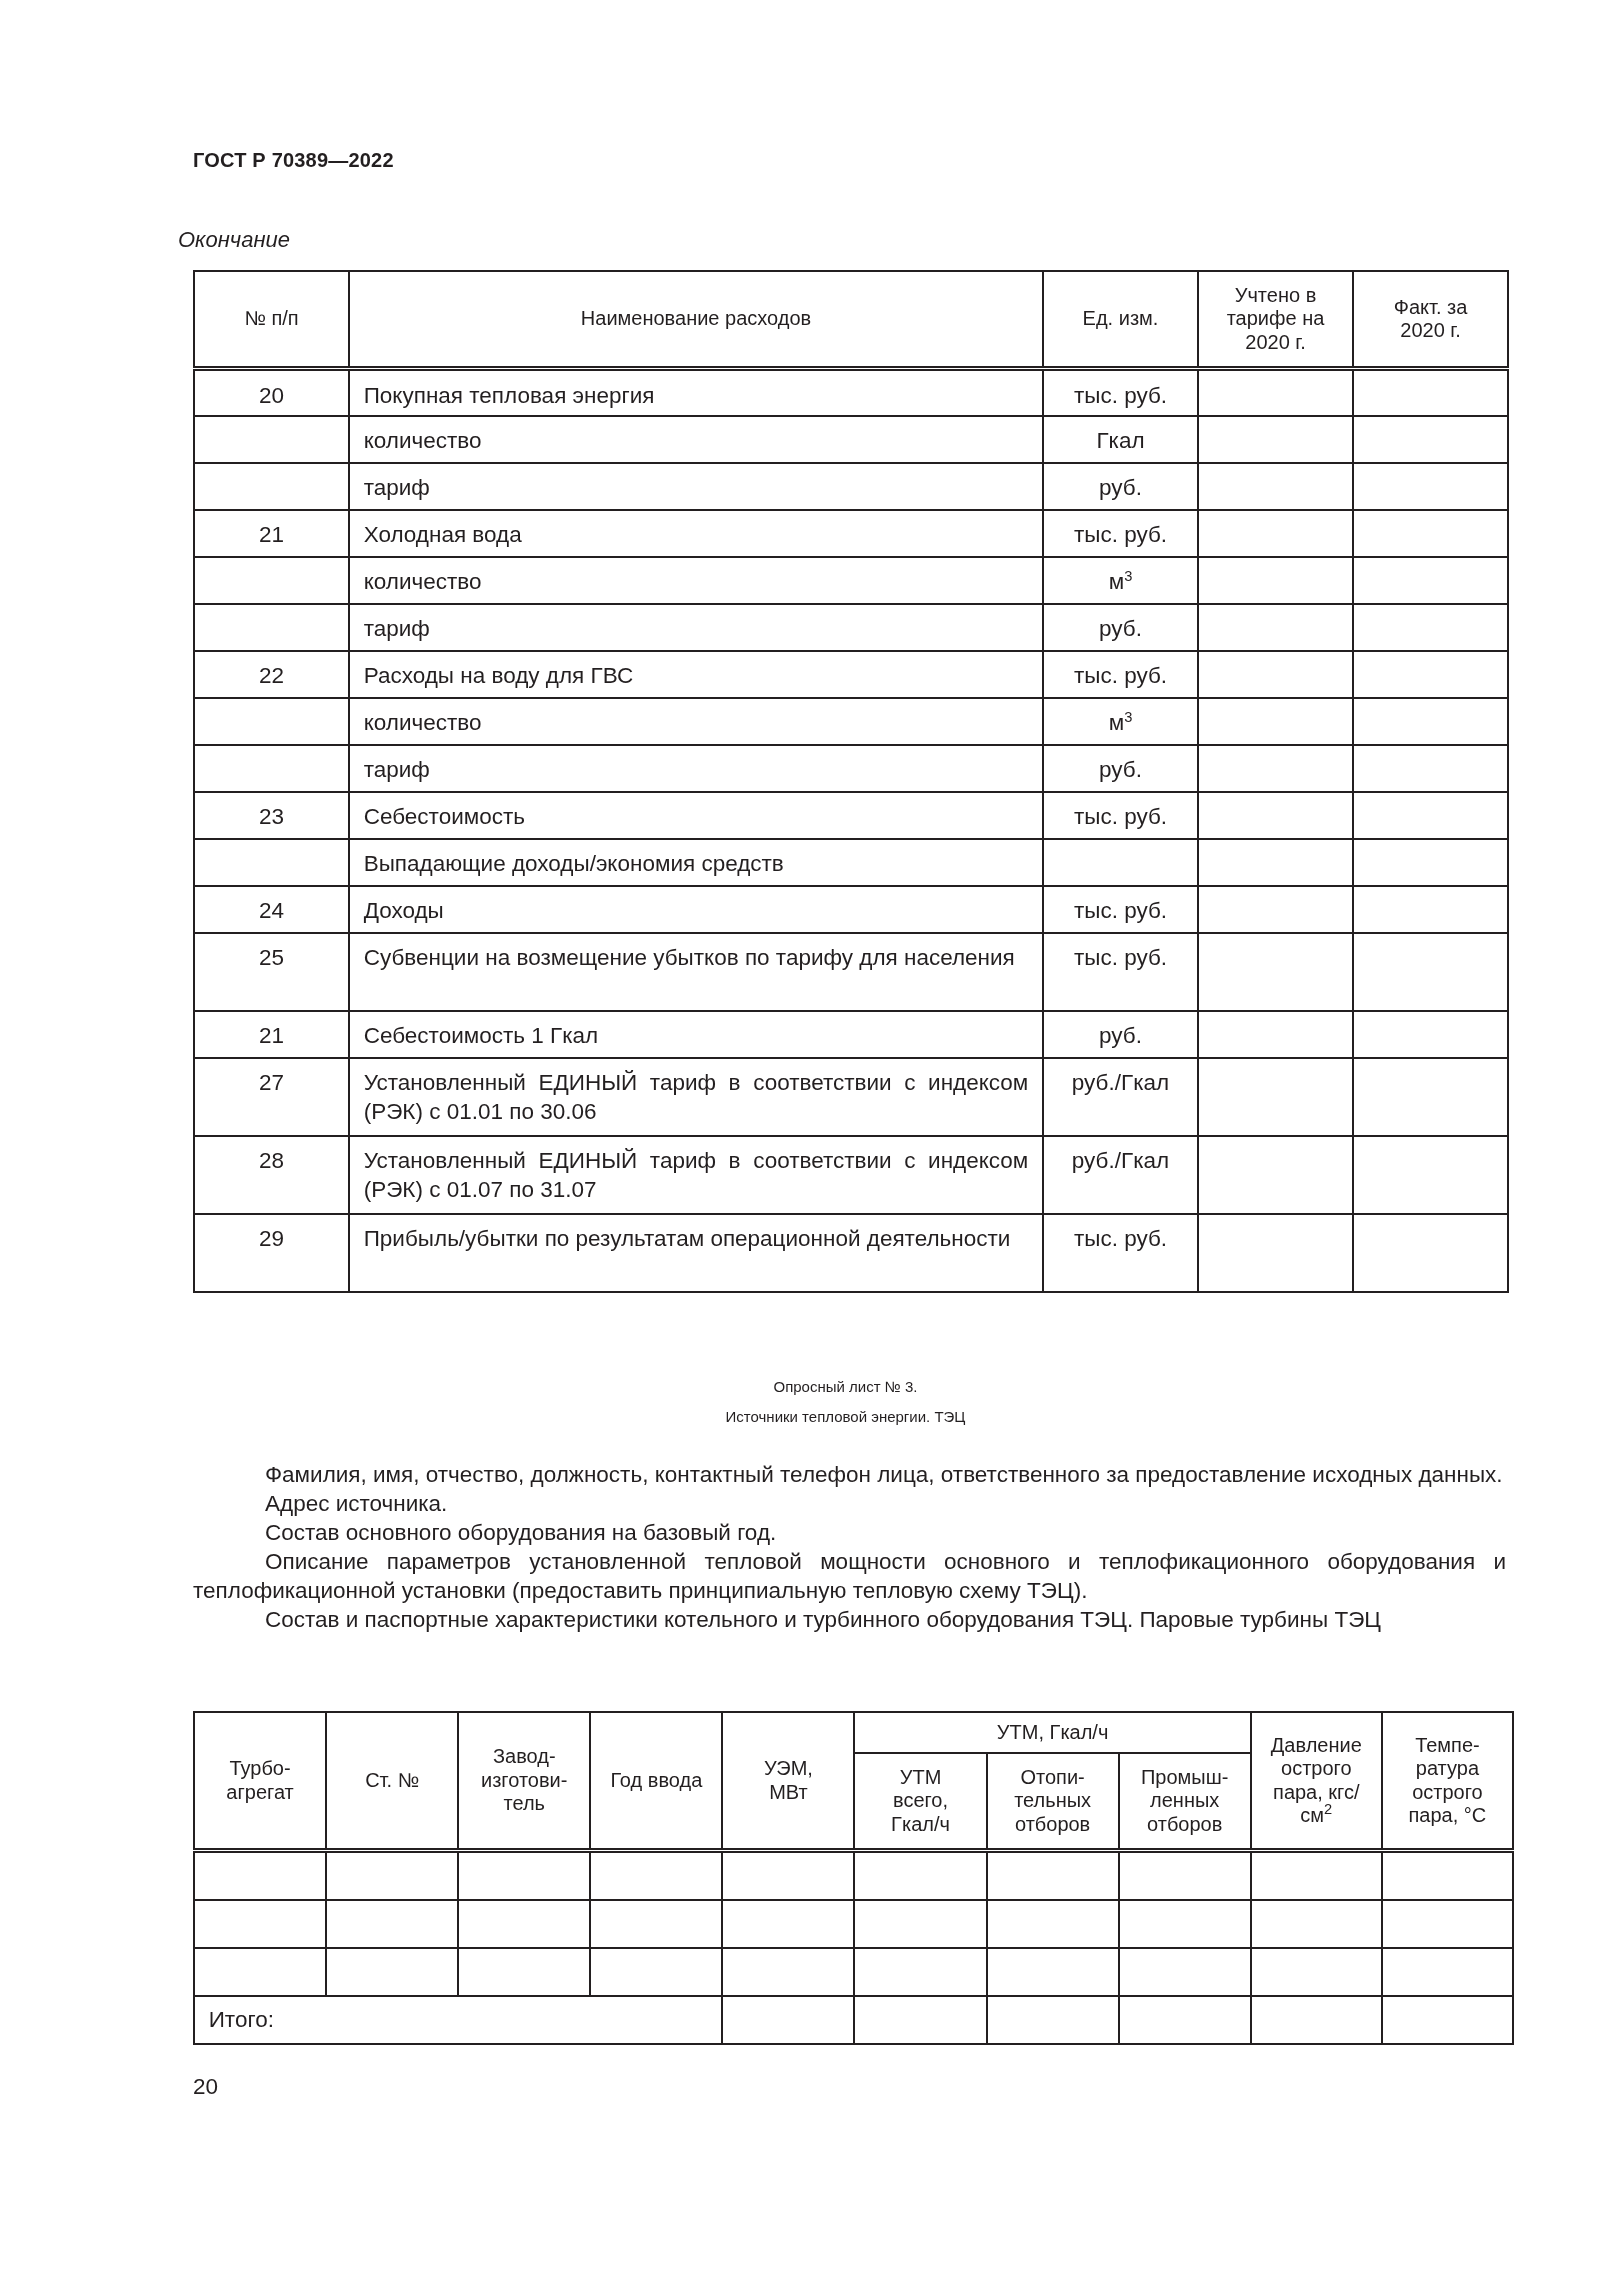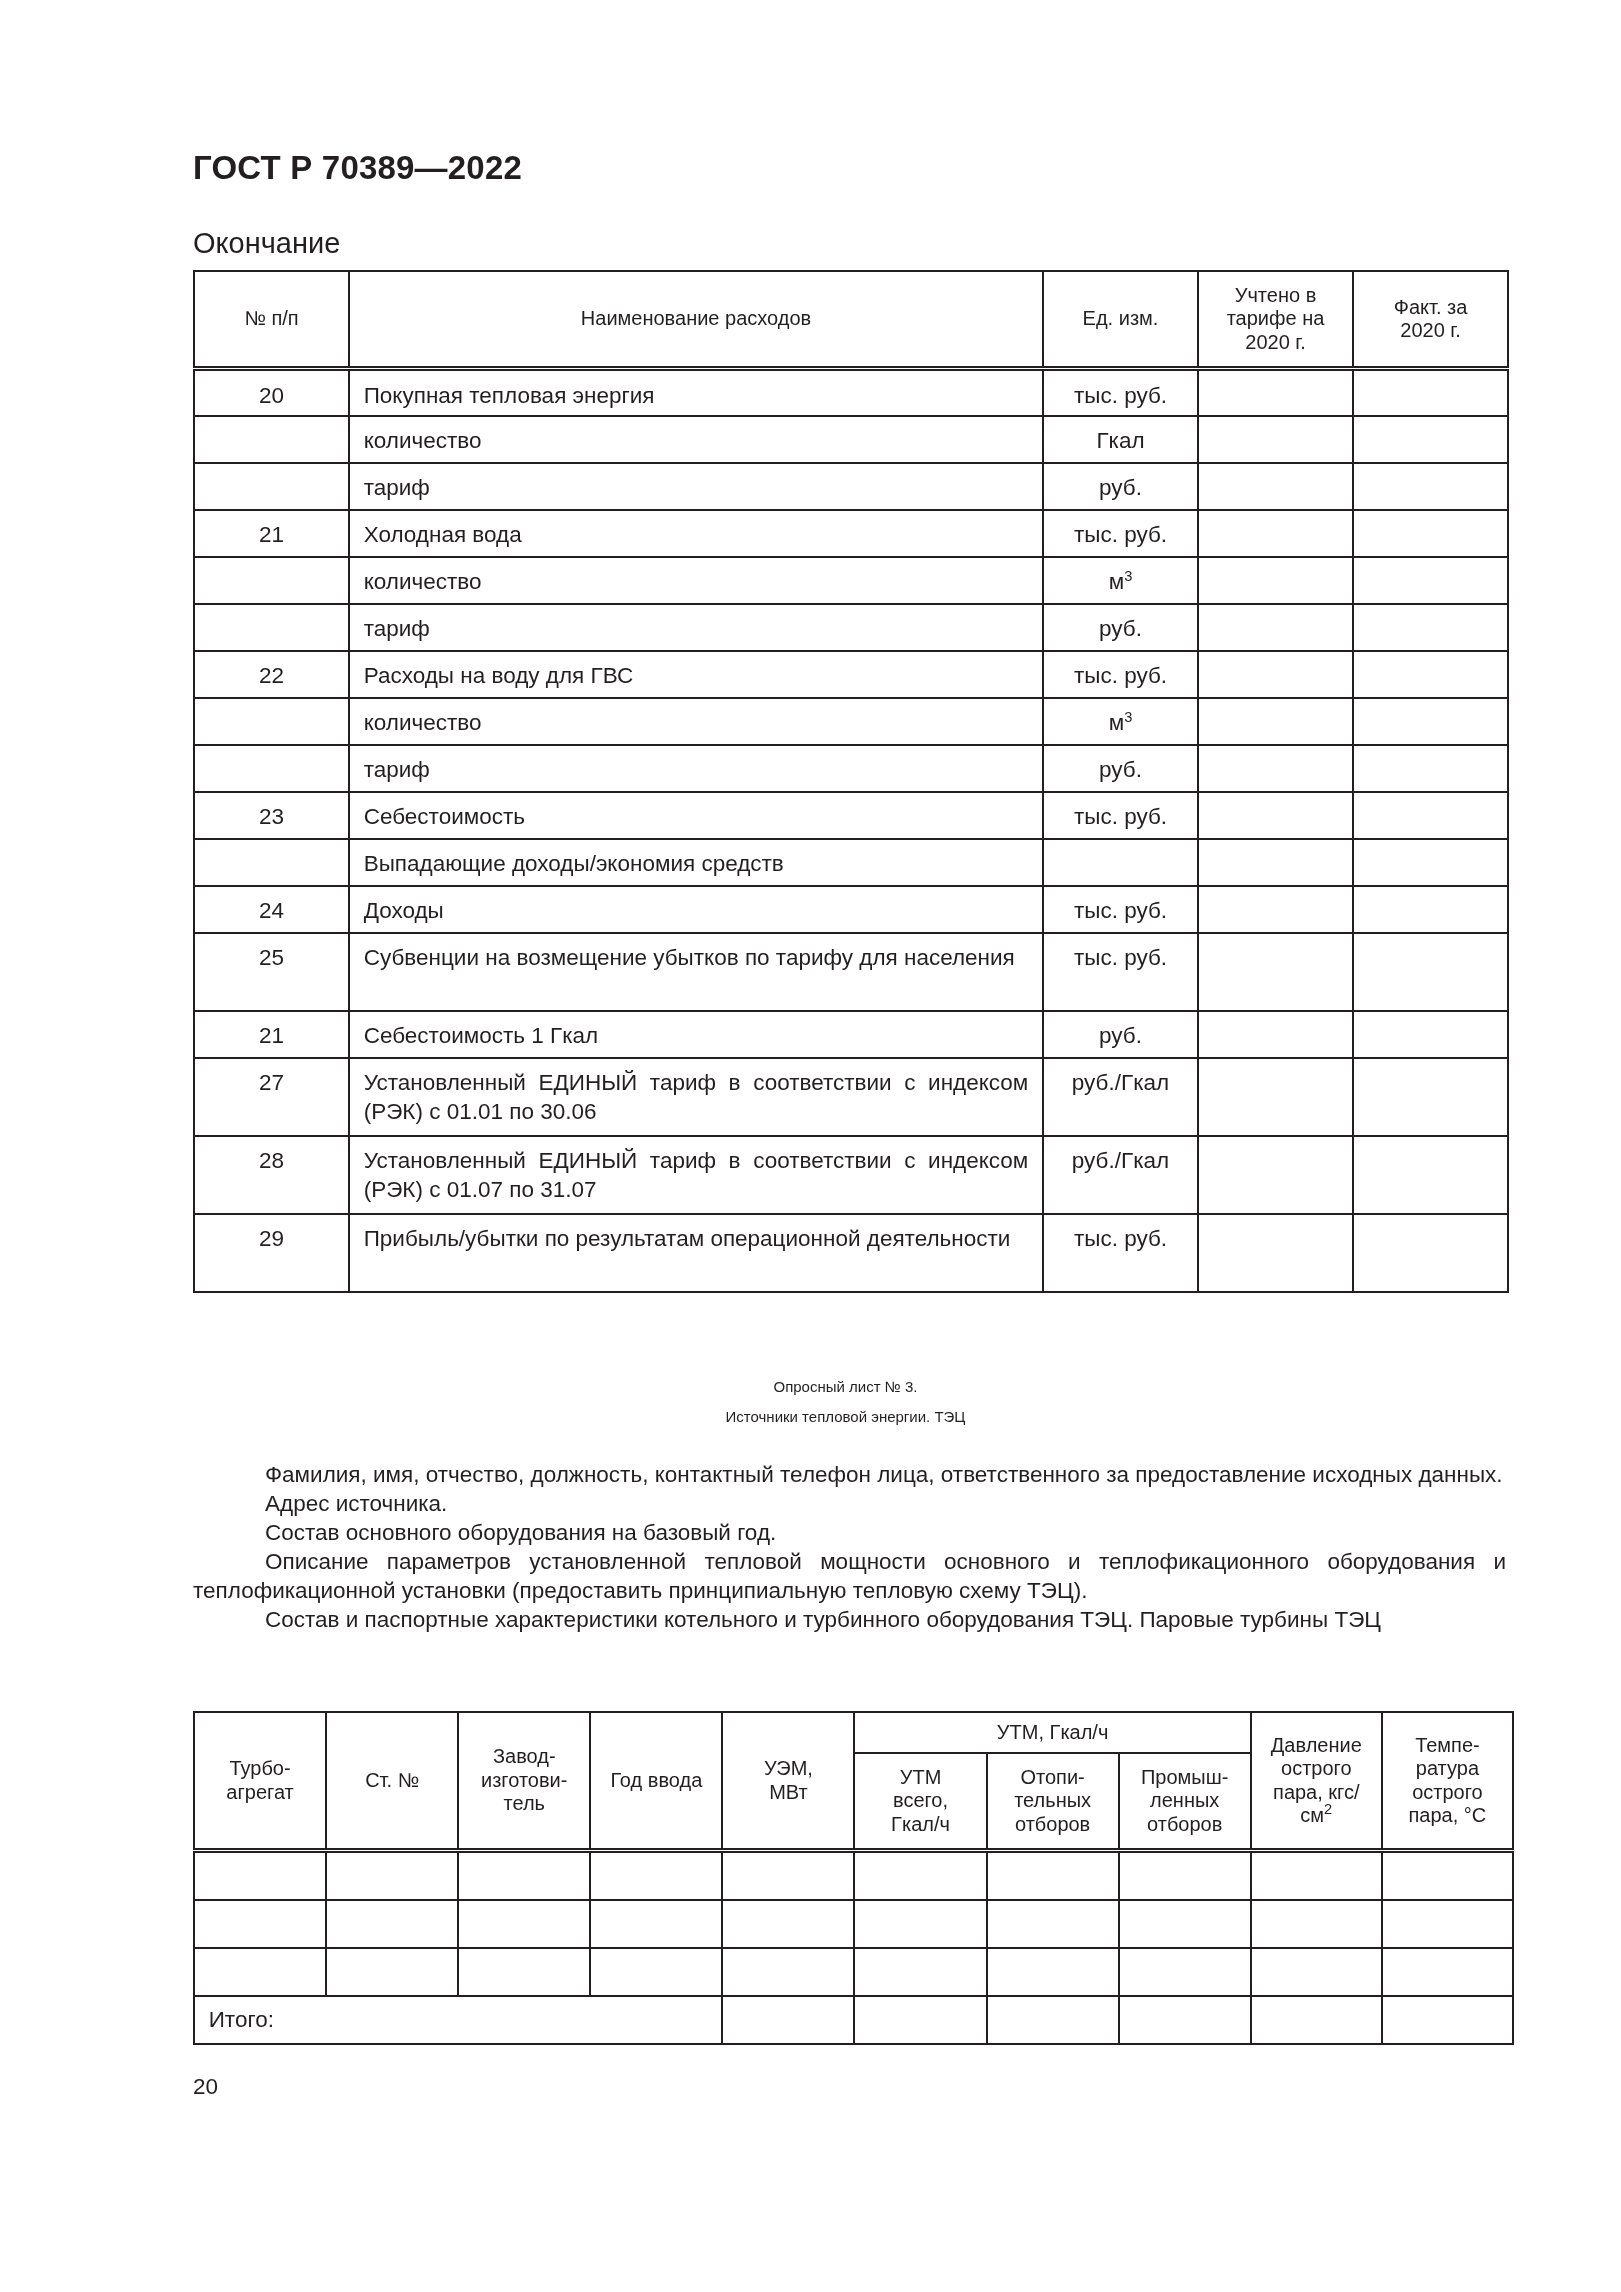--- a/index.html
+++ b/index.html
@@ -1,20 +1,20 @@
 <!DOCTYPE html>
 <html><head>
 <meta charset="utf-8">
 <style>
   html, body { margin:0; padding:0; background:#ffffff; }
   body { width:1621px; height:2293px; position:relative; overflow:hidden;
          font-family:"Liberation Sans", sans-serif; color:#231f20; }
   .abs { position:absolute; }
-  #doc-title { left:193px; top:149px; font-size:33px; font-weight:bold; letter-spacing:0.2px; }
-  #continuation { left:193px; top:227px; font-size:29px; }
+  #doc-title { left:193px; top:149px; font-size:20px; font-weight:bold; letter-spacing:0.2px; }
+  #continuation { left:178px; top:227px; font-size:22px; font-style:italic; }
 
   table { border-collapse:collapse; position:absolute; table-layout:fixed; }
   td, th { border:2px solid #231f20; font-weight:normal; padding:0; }
 
   
   #expenses-table { left:193px; top:270px; width:1313px; font-size:22.5px; }
   #expenses-table th { height:94px; font-size:20px; text-align:center; vertical-align:middle; line-height:23.5px; }
   #expenses-table thead tr { border-bottom:5.9px double #231f20; }
   #expenses-table td { height:47px; vertical-align:top; padding-top:9.8px; line-height:29px; box-sizing:border-box; }
   #expenses-table td.num { text-align:center; }

